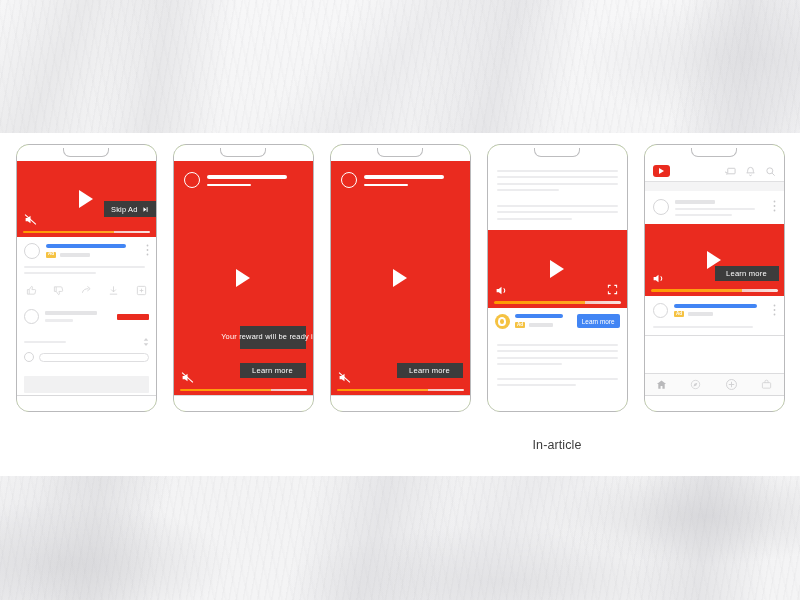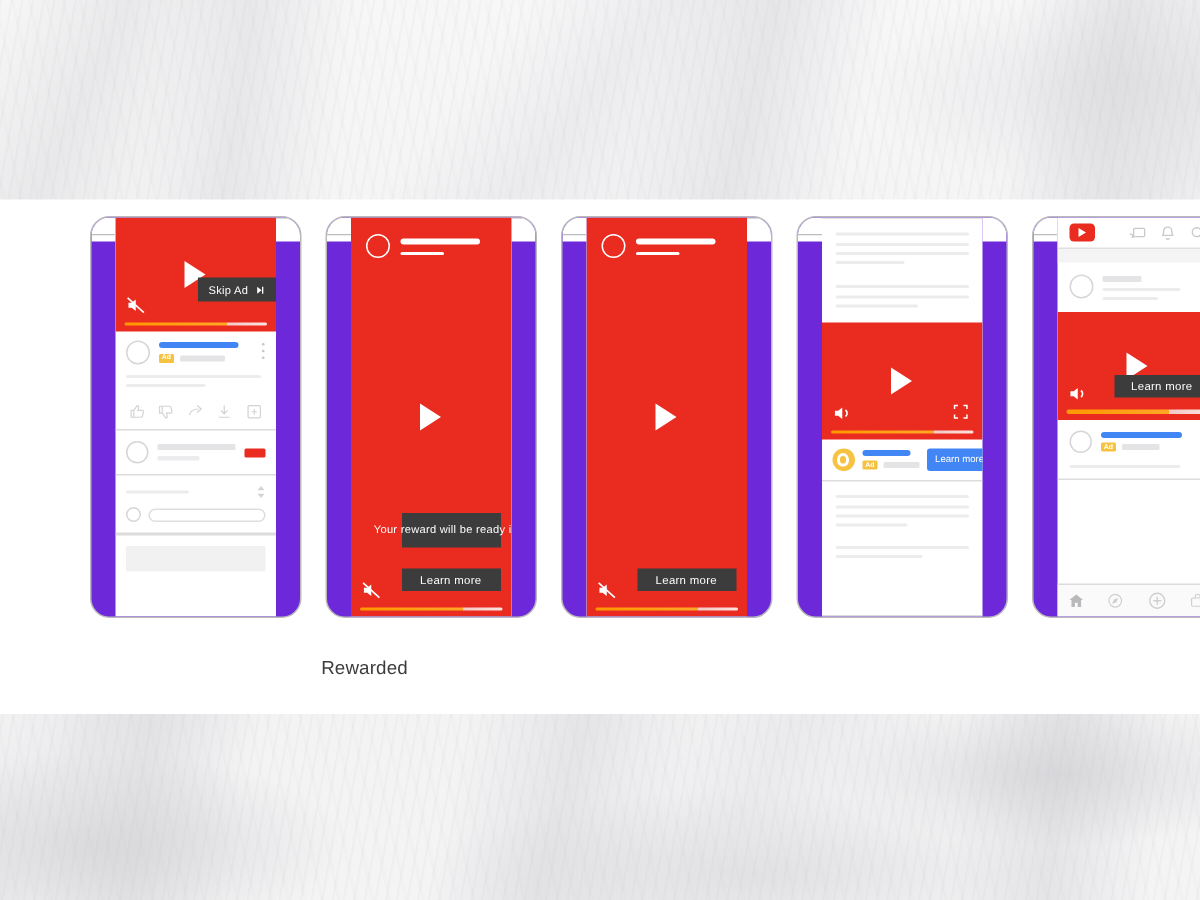--- a/index.html
+++ b/index.html
@@ -65,26 +65,25 @@
     gap: 16px;
   }
 
   .phone-col { width: 141px; }
 
   .phone {
     width: 141px;
     height: 268px;
     border: 1.6px solid #b9b9bb;
     border-radius: 13px;
-    background: #6d28d9;
+    background: #bef264;
     overflow: hidden;
     position: relative;
     display: flex;
-    flex-direction: row;
-    margin-left: 44px;
+    flex-direction: column;
   }
 
   
   .bezel-top {
     height: 16px;
     flex: 0 0 16px;
     position: relative;
     background: #fff;
   }
   .speaker {
@@ -393,21 +392,20 @@
             <svg viewBox="0 0 24 24" width="13" height="13">
               <path fill="#fff" d="M3 9v6h4l5 4V5L7 9H3z"></path>
               <path stroke="#fff" stroke-width="2" d="M2 3 L22 21"></path>
             </svg>
           </div>
           <div class="progress"></div>
         </div>
       </div>
       <div class="bezel-bottom"></div>
     </div>
-    <div class="caption">Rewarded</div>
   </div>
 
   <div class="phone-col">
     <div class="phone">
       <div class="bezel-top">
         <div class="speaker"></div>
       </div>
       <div class="screen">
         <div class="video" style="flex:1 1 auto">
           <div class="row" style="gap:7px;padding:11px 10px 0">
@@ -500,20 +498,21 @@
           <div class="sk-thin" style="width:100%"></div>
           <div class="sk-thin" style="width:66%"></div>
         </div>
 
         <div style="flex:1"></div>
         <div class="divider"></div>
 
       </div>
       <div class="bezel-bottom" style="border-top:none"></div>
     </div>
+    <div class="caption">In-article</div>
   </div>
 
   <div class="phone-col">
     <div class="phone">
       <div class="bezel-top">
         <div class="speaker"></div>
       </div>
       <div class="screen">
 
         <div class="yt-header">

